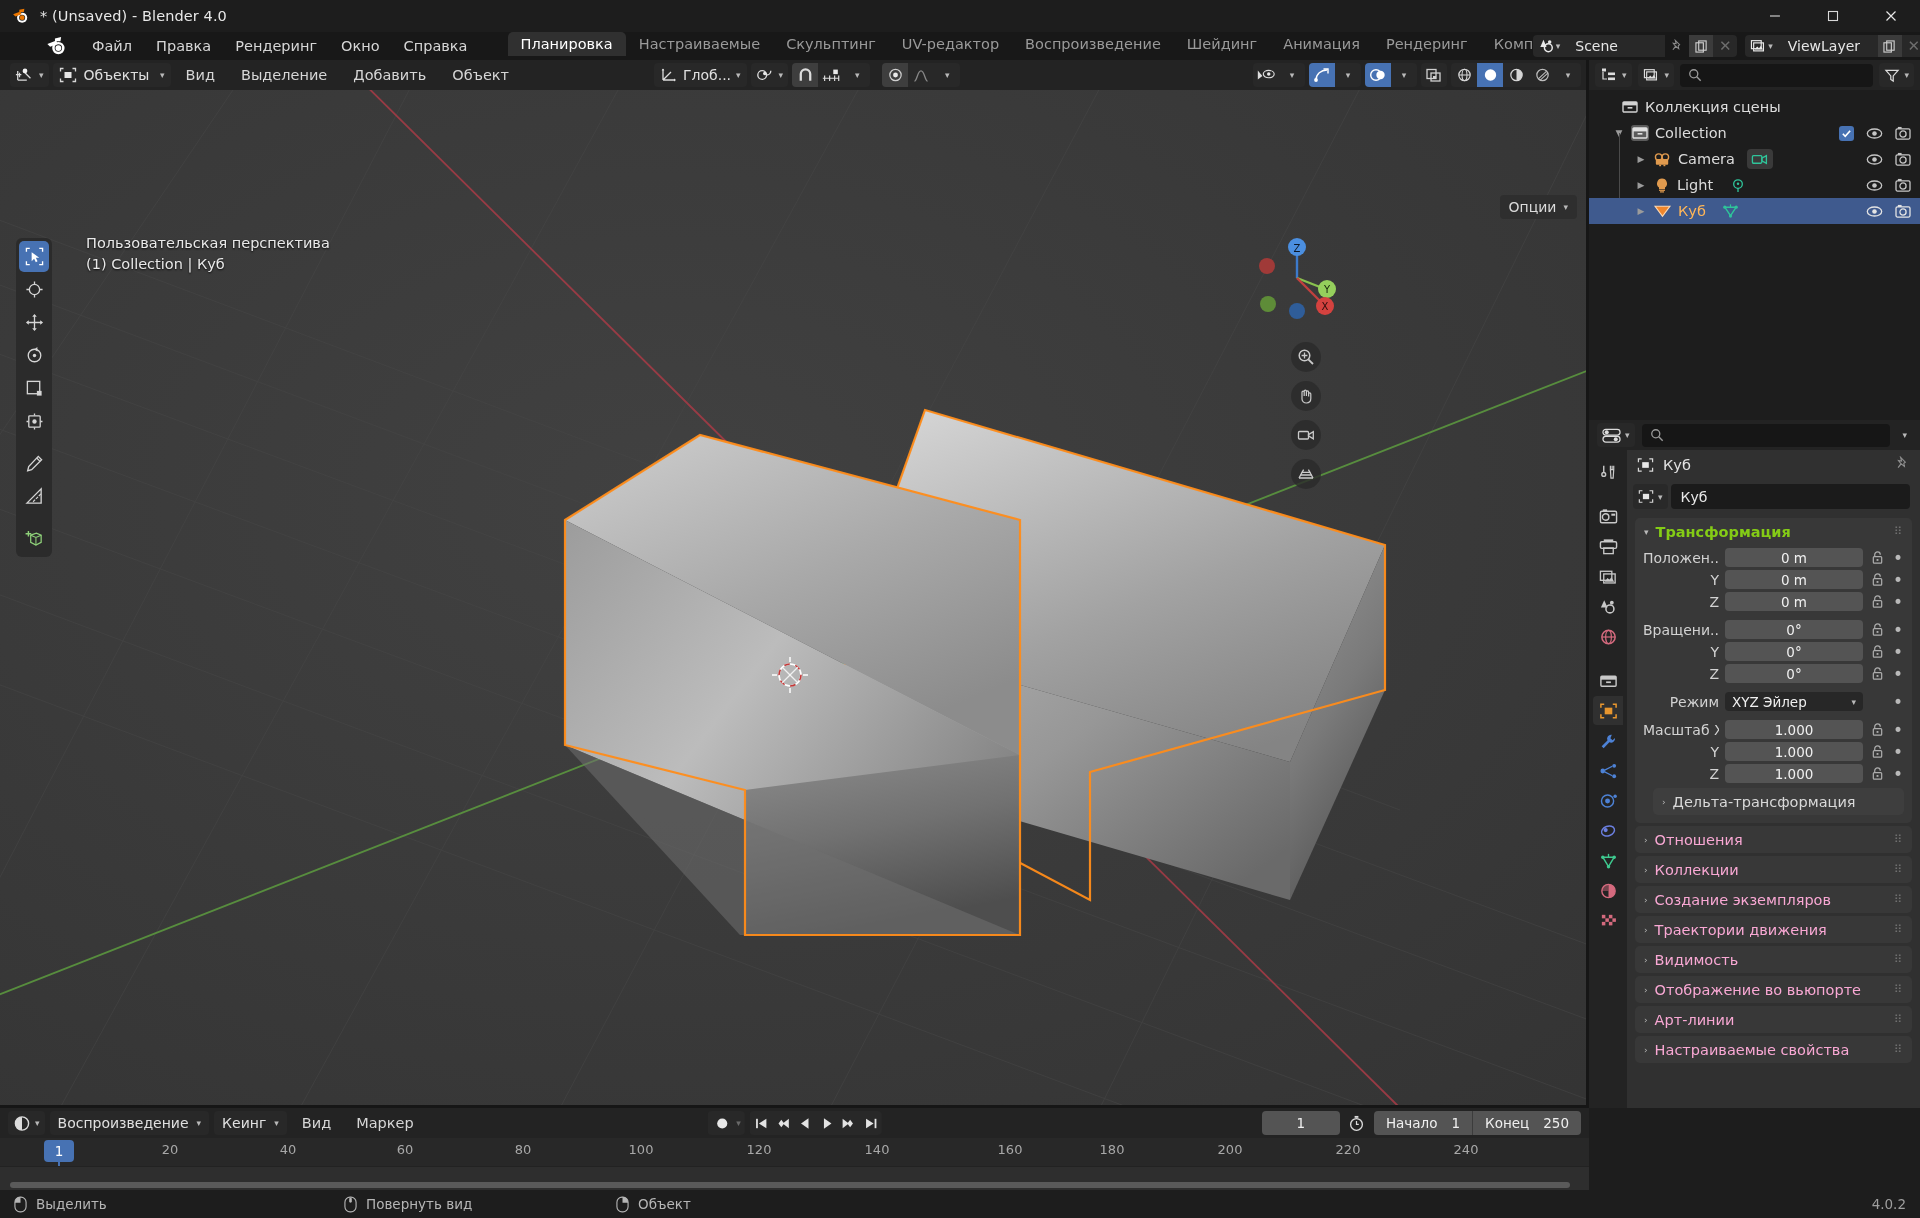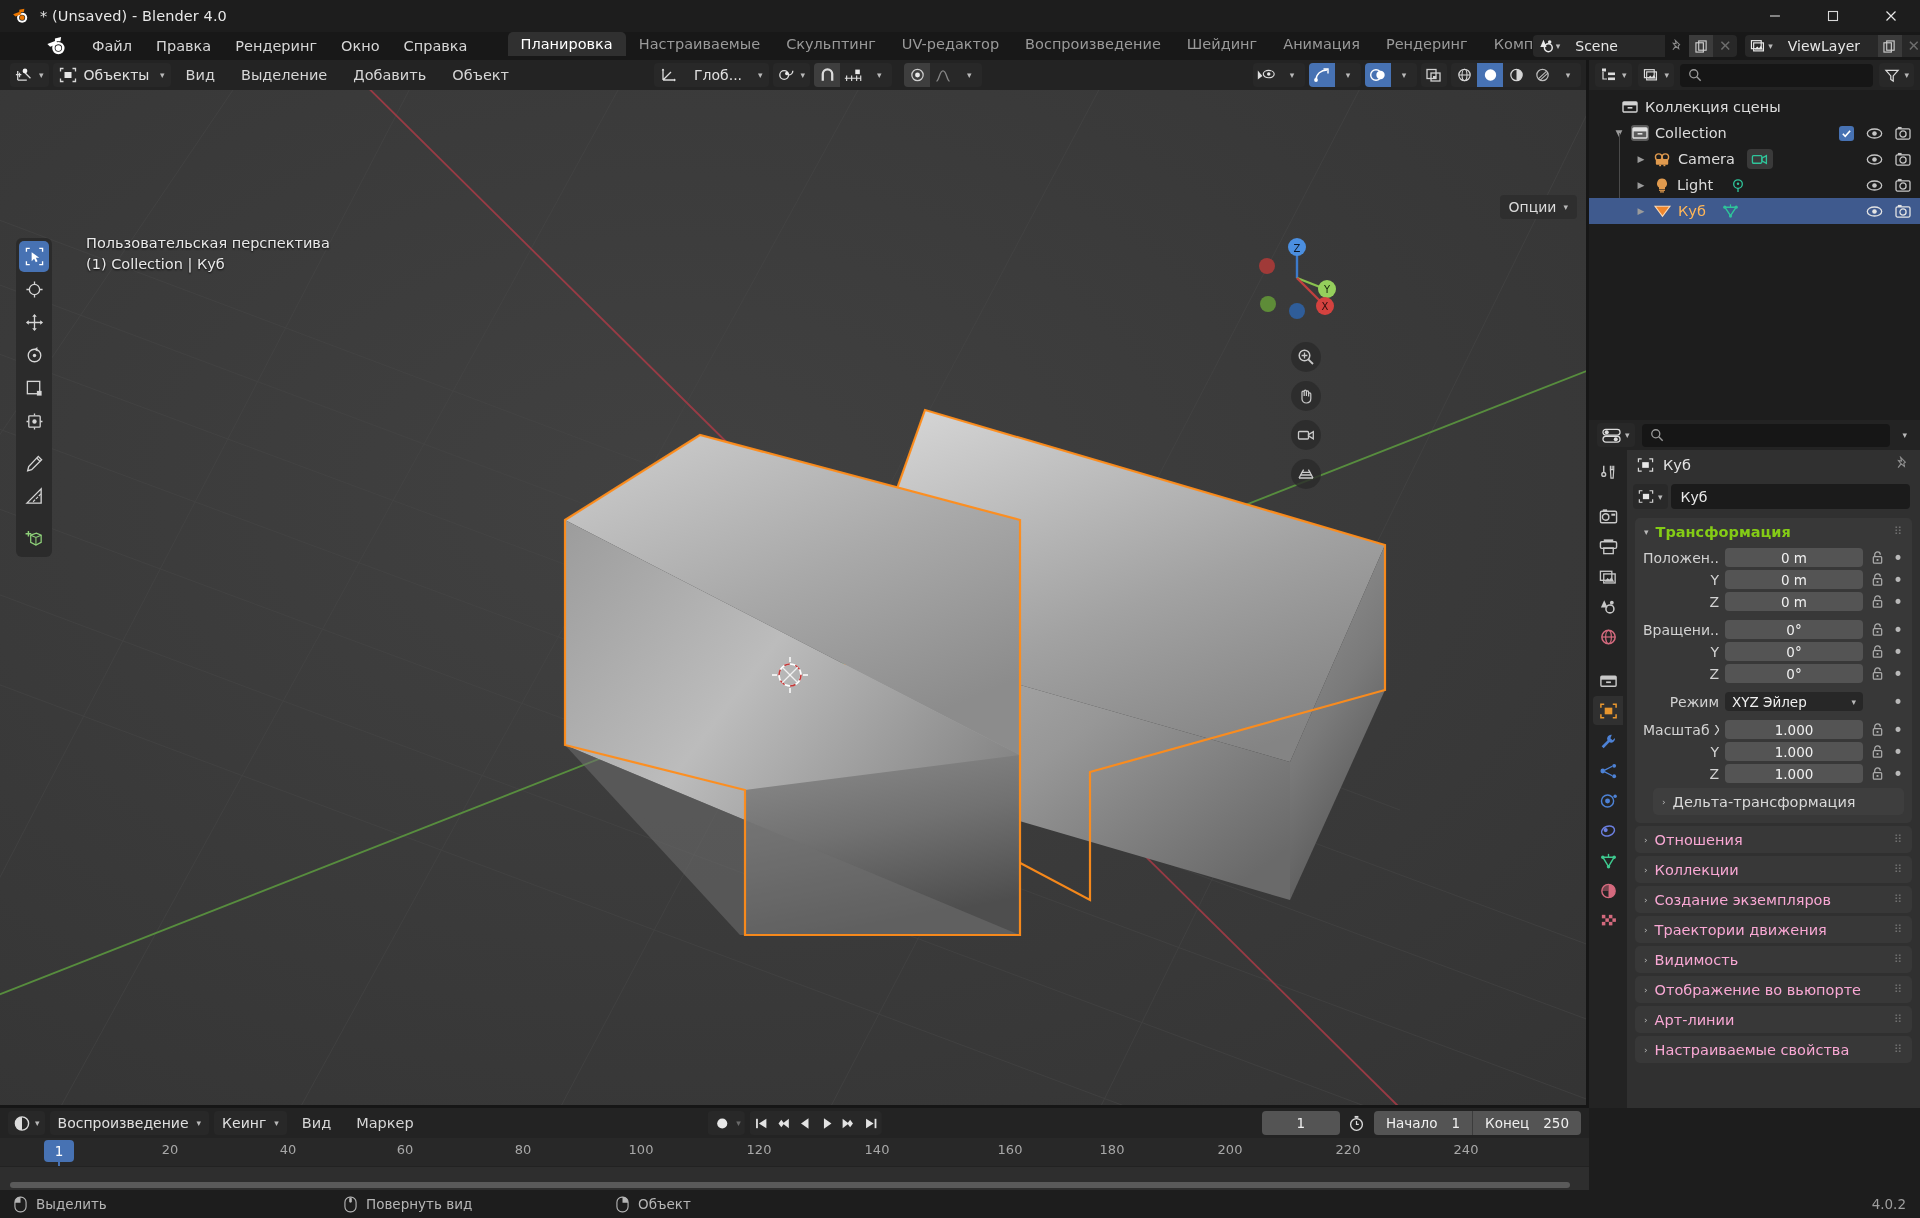--- a/index.html
+++ b/index.html
@@ -81,21 +81,21 @@
   }
   .seg{display:flex;align-items:center;background:#282828;border-radius:4px;height:24px;}
   .seg .cell{width:26px;height:24px;display:flex;align-items:center;justify-content:center;color:#cfcfcf;}
   .seg .cell.on{background:#4772b3;color:#fff;}
   .seg .cell.on-dim{background:#3e3e3e;}
   .seg .cell.rad-l{border-radius:4px 0 0 4px;}
   .seg .cell.rad-r{border-radius:0 4px 4px 0;}
   .seg .cell.dis{color:#636363;}
   .chev{font-size:9px;color:#b9b9b9;}
   .tf-sel{
-    background:#282828;border-radius:4px;height:24px;display:flex;align-items:center;padding:0 6px;gap:16px;
+    background:#282828;border-radius:4px;height:24px;display:flex;align-items:center;padding:0 6px;gap:5px;
   }
   .tf-sel .lbl{font-size:14px;color:#e0e0e0;}
   .hdr-right{margin-left:auto;display:flex;align-items:center;gap:4px;padding-right:8px;}
 
   
   .viewport{
     position:absolute;left:0;top:90px;width:1589px;height:1018px;
     overflow:hidden;background:#393939;
   }
   .vp-canvas{position:absolute;inset:0;}

